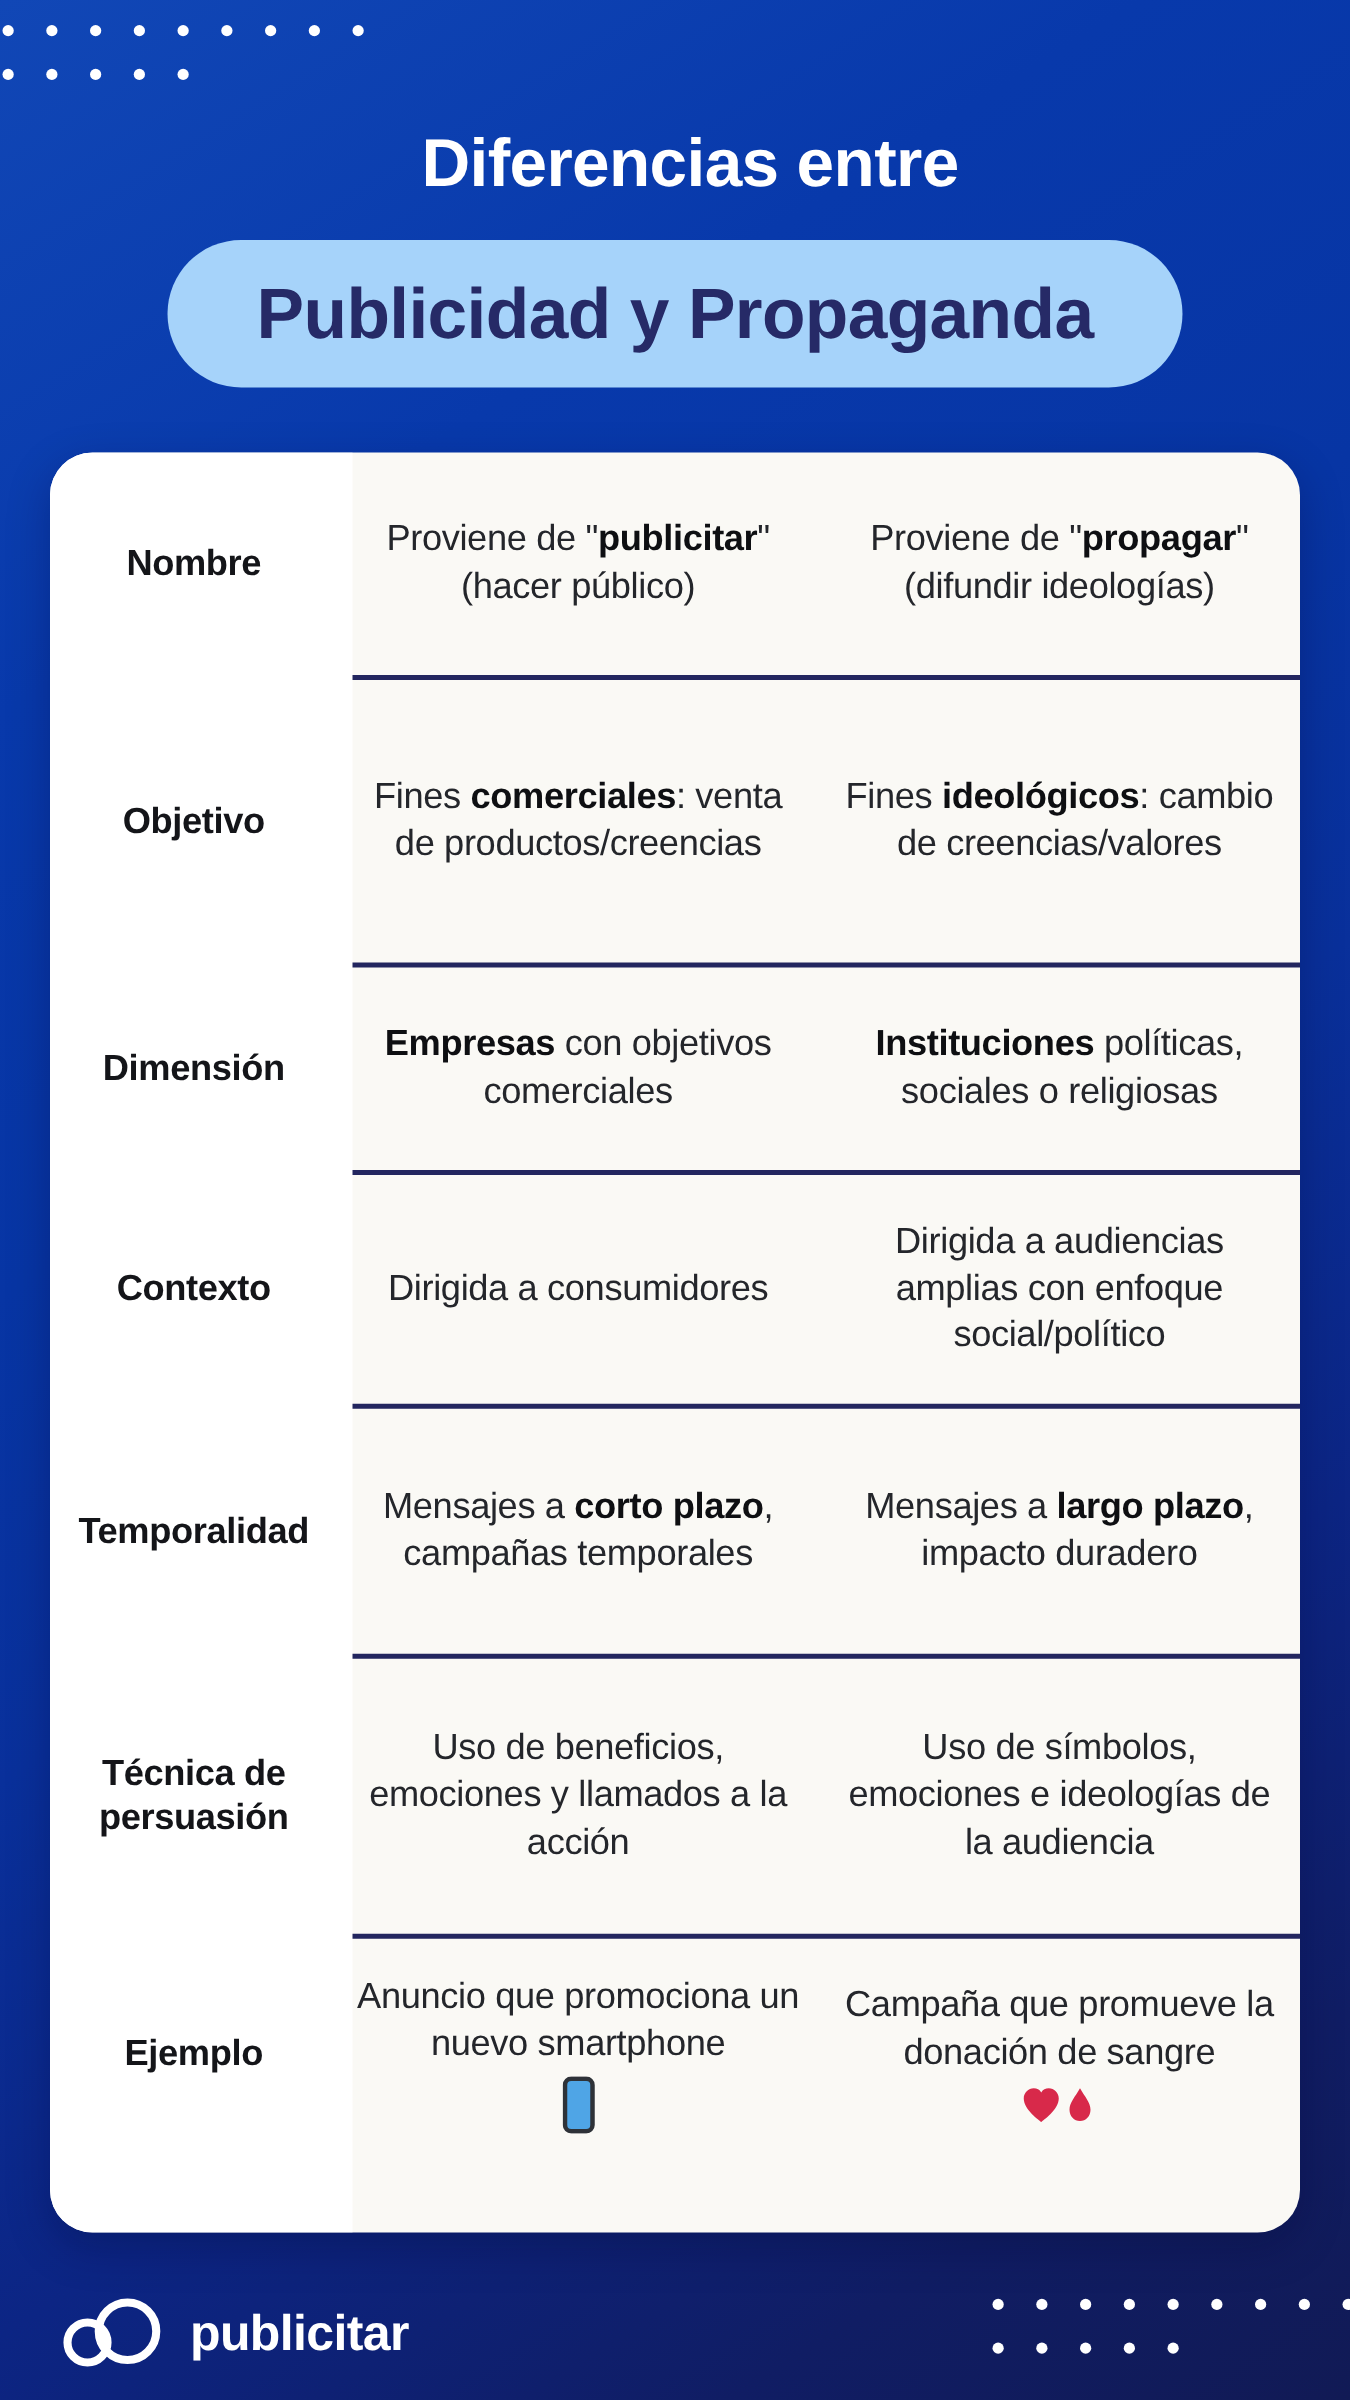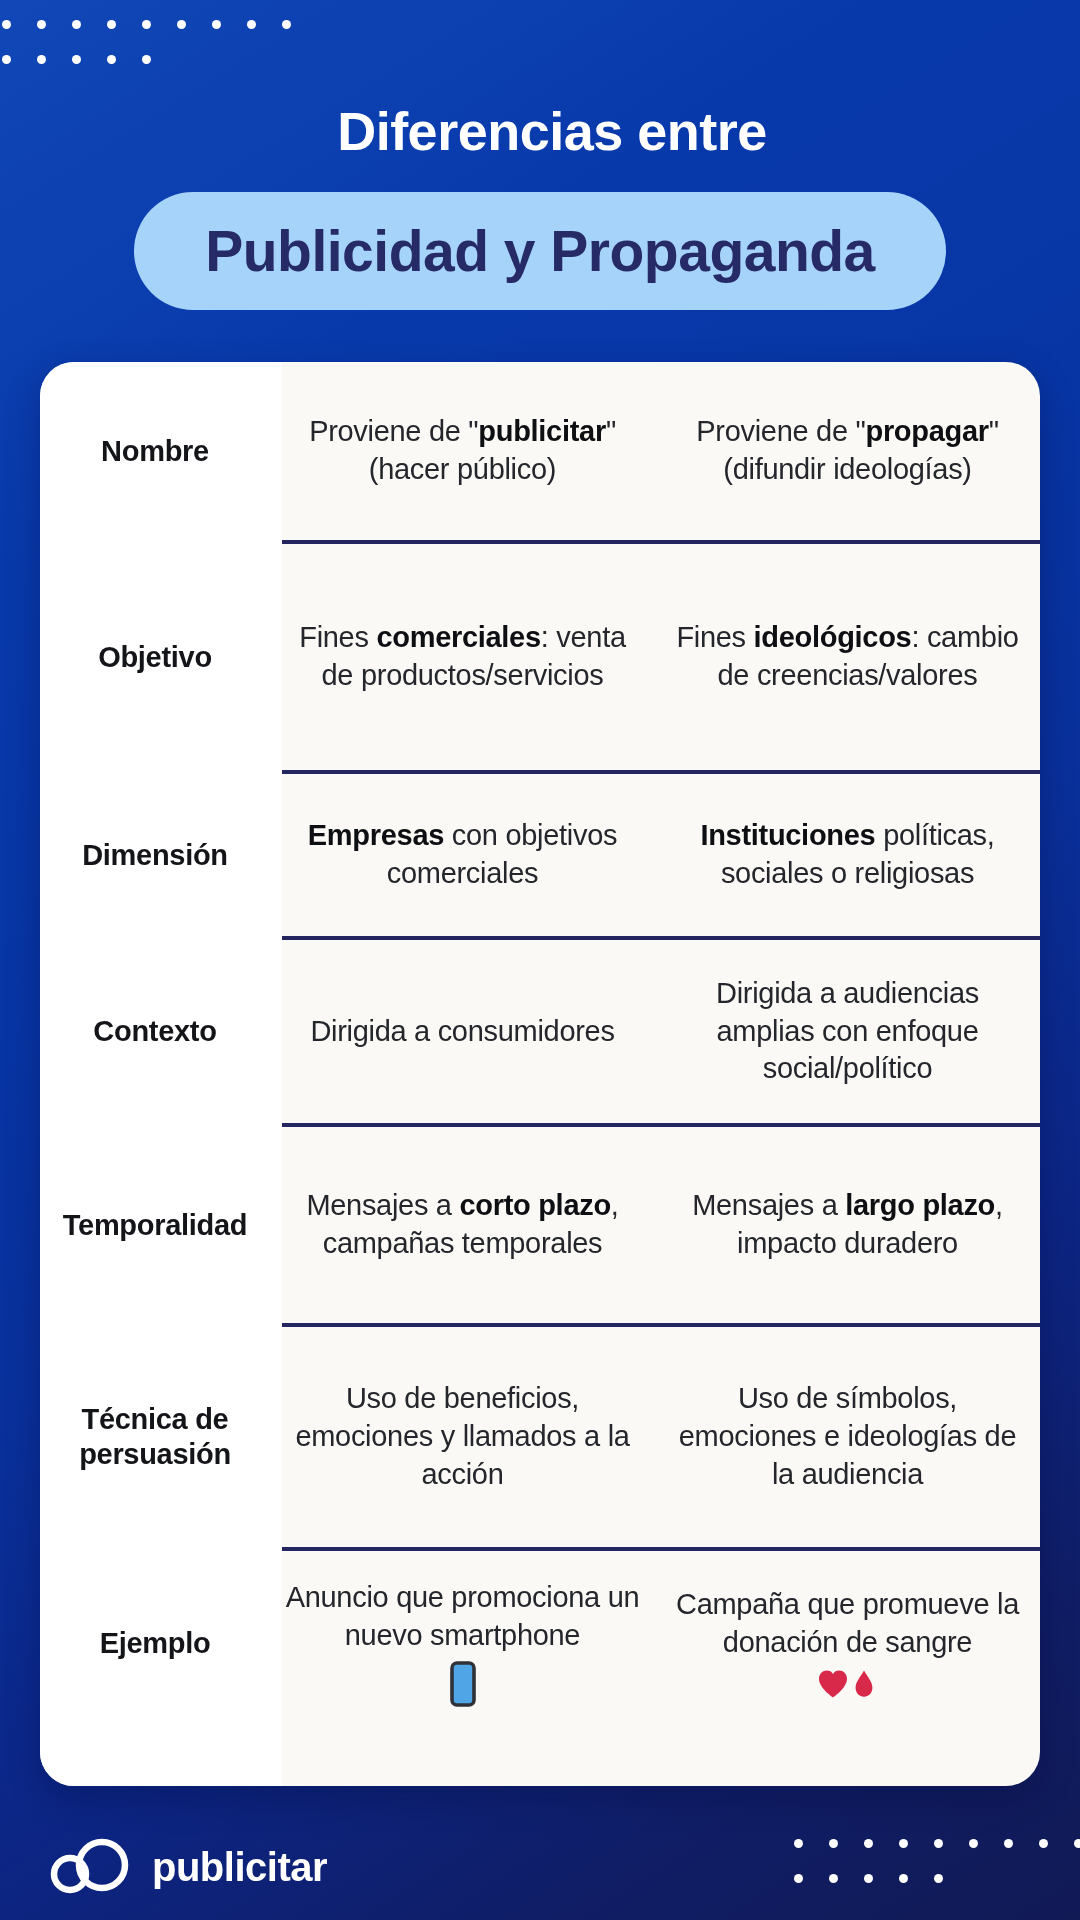--- a/index.html
+++ b/index.html
@@ -109,21 +109,21 @@
       </div>
       <div class="cell content right">
         <div class="segs"><span>Proviene de "</span><b>propagar</b><span>" (difundir ideologías)</span></div>
 
       </div>
     </div>
       <div class="divider"></div>
       <div class="row" style="height: 226px;">
       <div class="cell label">Objetivo</div>
       <div class="cell content left">
-        <div class="segs"><span>Fines </span><b>comerciales</b><span>: venta de productos/servicios</span></div>
+        <div class="segs"><span>Fines </span><b>comerciales</b><span>: venta de productos/creencias</span></div>
 
       </div>
       <div class="cell content right">
         <div class="segs"><span>Fines </span><b>ideológicos</b><span>: cambio de creencias/valores</span></div>
 
       </div>
     </div>
       <div class="divider"></div>
       <div class="row" style="height: 162px;">
       <div class="cell label">Dimensión</div>

